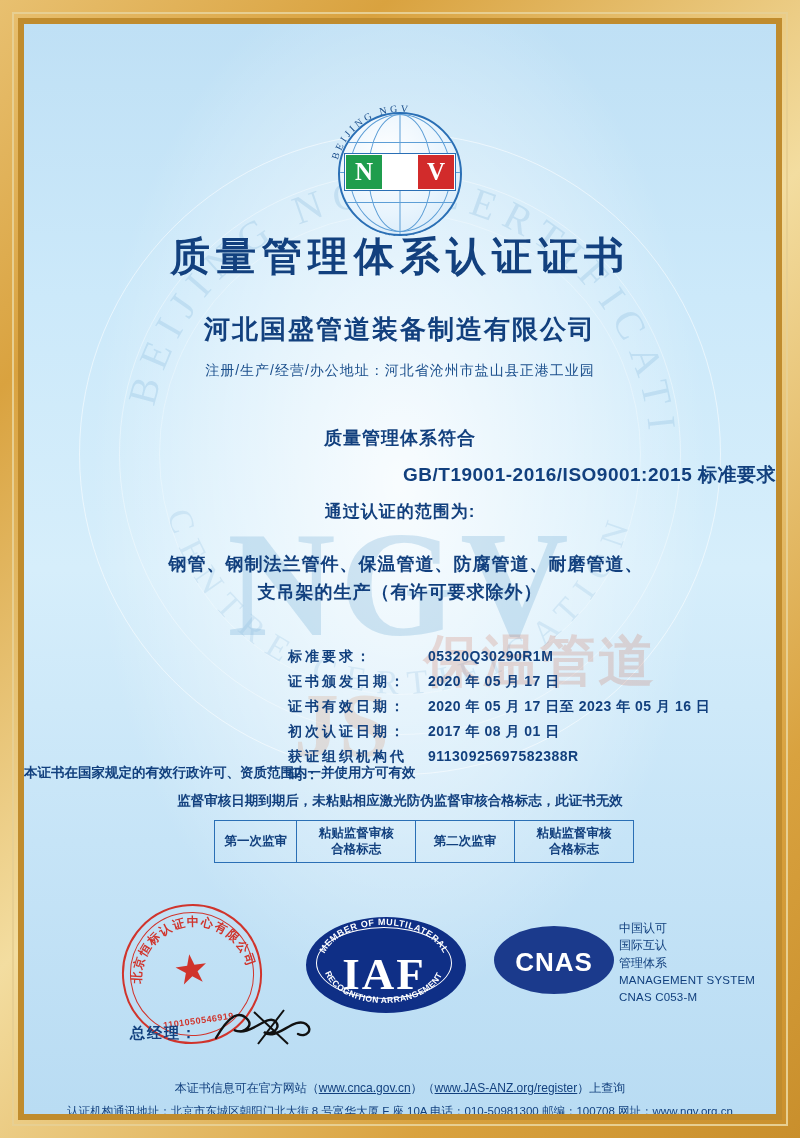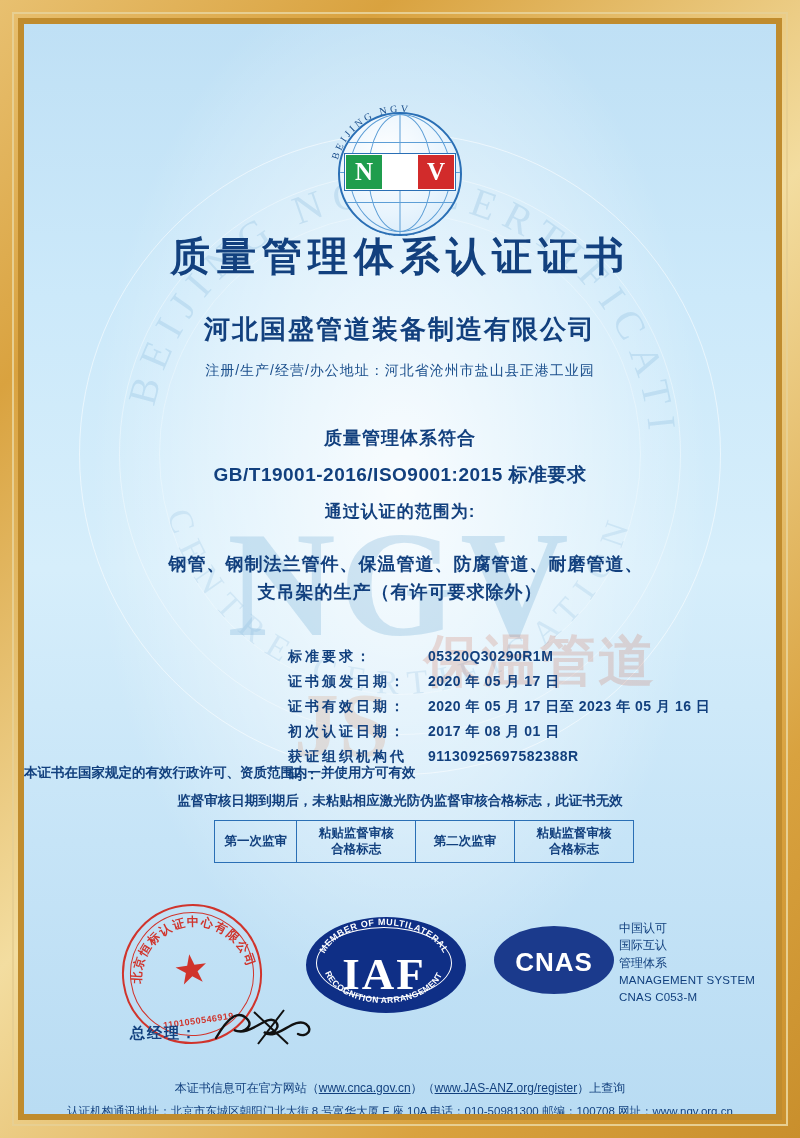--- a/index.html
+++ b/index.html
@@ -111,21 +111,21 @@
   }
   .addr{
     position:absolute;left:0;right:0;top:338px;text-align:center;
     font-size:14px;color:#1b4f8c;letter-spacing:1px;
   }
   .std1{
     position:absolute;left:0;right:0;top:402px;text-align:center;
     font-size:18px;font-weight:bold;color:#12407e;letter-spacing:1px;
   }
   .std2{
-    position:absolute;left:0;right:0;top:438px;text-align:center;
+    position:absolute;left:0;right:0;top:438px;text-align:right;
     font-size:19px;font-weight:bold;color:#12407e;letter-spacing:0.5px;
   }
   .scope-label{
     position:absolute;left:0;right:0;top:476px;text-align:center;
     font-size:17px;font-weight:bold;color:#12407e;letter-spacing:1px;
   }
   .scope1{
     position:absolute;left:12px;right:0;top:528px;text-align:center;
     font-size:18px;font-weight:bold;color:#12407e;letter-spacing:1px;
   }

